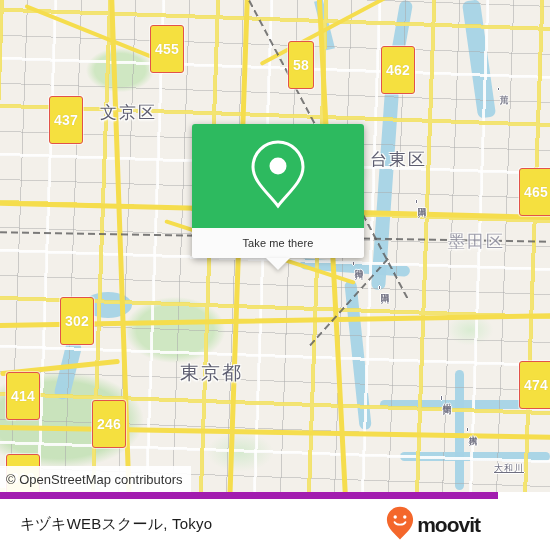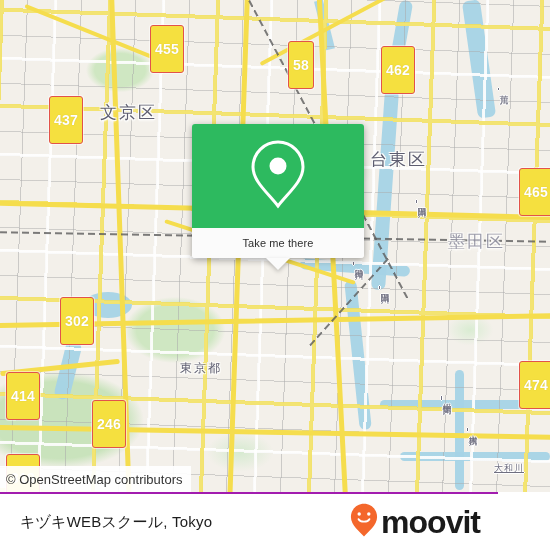--- a/index.html
+++ b/index.html
@@ -170,34 +170,34 @@
   #footer {
     position: absolute;
     left: 0; top: 492px;
     width: 498px; height: 58px;
     background: #ffffff;
     display: flex;
     align-items: center;
     justify-content: space-between;
     padding: 0 18px 0 20px;
     box-sizing: border-box;
-    border-top: 2px solid #a21caf;
+    border-top: 7px solid #a21caf;
   }
   #footer-title {
     font-size: 15px;
     color: #1d1d1d;
     letter-spacing: .2px;
   }
   #brand {
     display: flex;
     align-items: center;
     gap: 3px;
   }
   #brand-word {
-    font-size: 32px;
+    font-size: 21px;
     font-weight: bold;
     color: #1a1a1a;
     letter-spacing: -1px;
     line-height: 1;
   }
 </style>
 </head>
 <body>
 
 <div id="app">
@@ -232,21 +232,21 @@
     <div class="road" style="left:250px; top:20px; width:180px; height:4px; transform:rotate(-28deg);"></div>
     <div class="road" style="left:0px; top:365px; width:120px; height:5px; transform:rotate(-6deg);"></div>
 
     <div class="rail dash" style="left:0px; top:236px; width:550px; transform:rotate(1deg);"></div>
     <div class="rail dash" style="left:250px; top:0px; width:340px; transform:rotate(62deg); transform-origin:left top;"></div>
     <div class="rail dash" style="left:290px; top:300px; width:120px; transform:rotate(-48deg);"></div>
 
     <div class="place" style="left:100px; top:101px;">文京区</div>
     <div class="place" style="left:370px; top:112px;margin-top:36px;">台東区</div>
     <div class="place faint" style="left:448px; top:230px;">墨田区</div>
-    <div class="place" style="left:180px; top:360px; font-size:12px;">東京都</div>
+    <div class="place" style="left:180px; top:360px; font-size:19px;">東京都</div>
 
     <div class="street-label" style="left:352px; top:262px;">神田川</div>
     <div class="street-label" style="left:378px; top:286px;">隅田川</div>
     <div class="street-label" style="left:415px; top:200px;">隅田川</div>
     <div class="street-label" style="left:497px; top:88px;">荒川</div>
     <div class="street-label" style="left:440px; top:396px;">横十間川</div>
     <div class="street-label" style="left:466px; top:428px;">大横川</div>
     <div class="street-label" style="left:494px; top:462px; writing-mode:horizontal-tb;">大和川</div>
 
     <div class="shield" style="left:150px; top:25px;">455</div>

